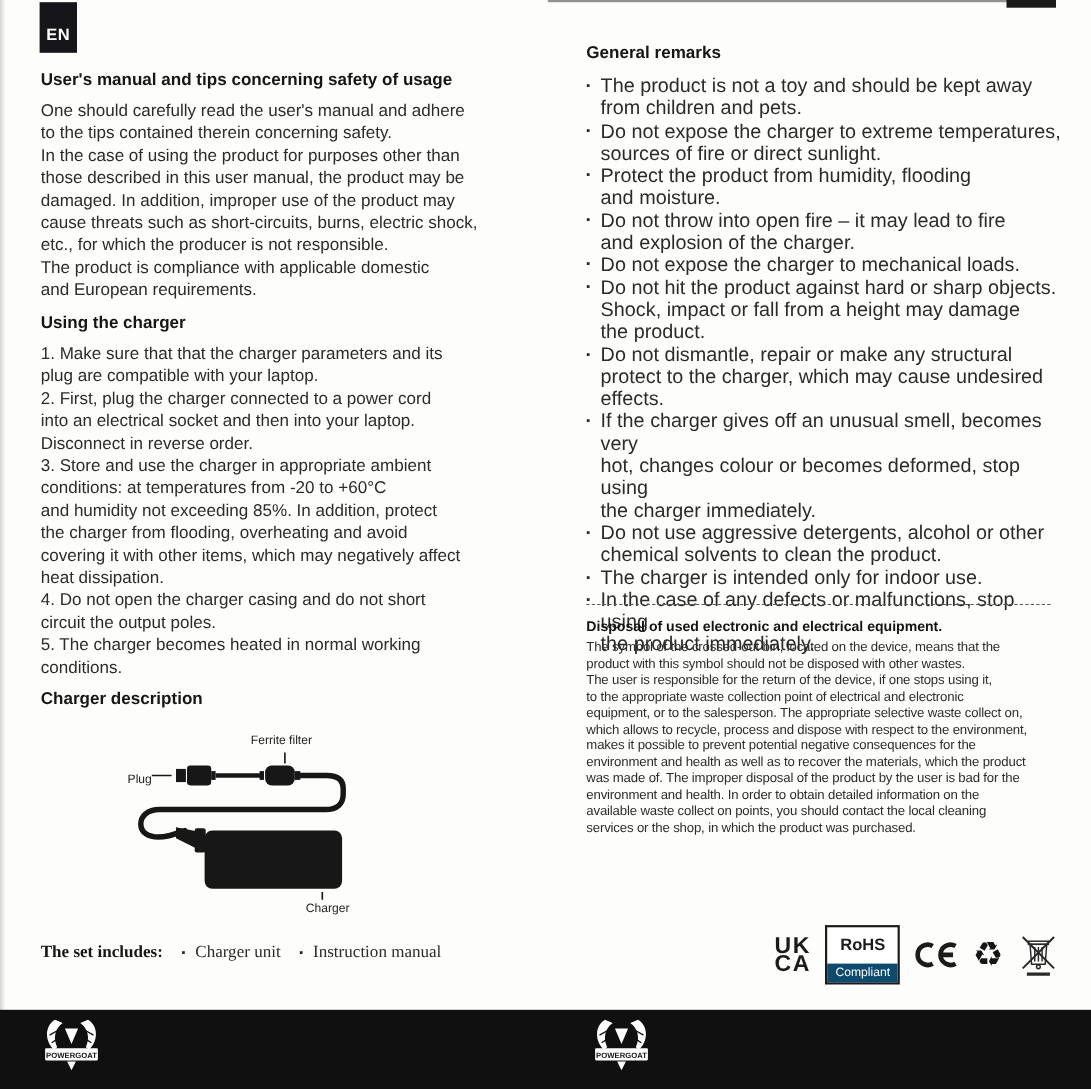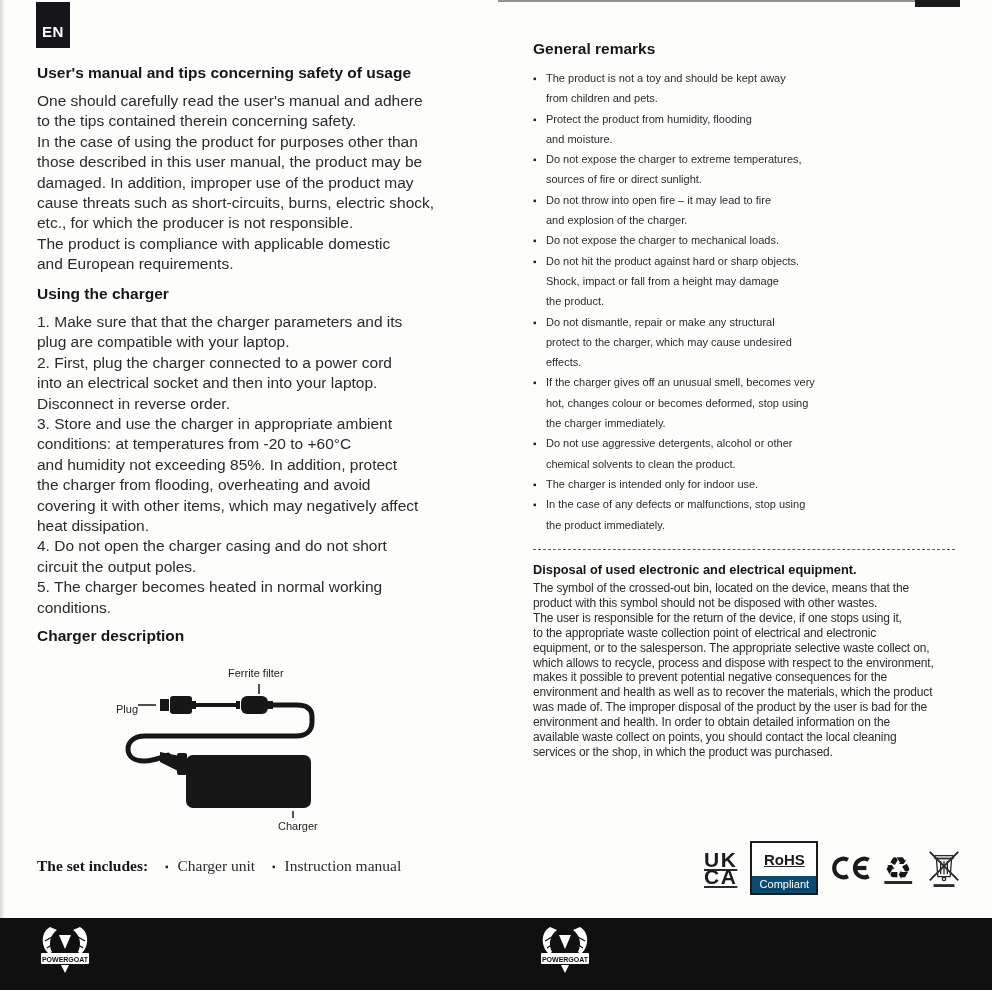--- a/index.html
+++ b/index.html
@@ -39,32 +39,32 @@
 
   
   .set-includes{left:37px;top:857px;font-size:15.5px;color:#2b2b2b;font-family:Liberation Serif, serif;}
   .set-includes b{color:#161616;}
   .inc-item{margin-left:13px;}
   .inc-item::before{content:"▪";font-size:10px;vertical-align:1px;margin-right:9px;color:#222;}
 
   
   .general-sec{left:533px;top:40px;width:432px;}
   .remarks{list-style:none;margin:10px 0 0 0;padding:0;}
-  .remarks li{position:relative;padding-left:13px;font-size:11px;line-height:20.3px;
+  .remarks li{position:relative;padding-left:13px;font-size:18px;line-height:20.3px;
     color:#2b2b2b;white-space:pre-line;}
   .remarks li::before{content:"▪";position:absolute;left:0;top:1px;font-size:10px;color:#222;}
 
   .divider{left:533px;top:549px;width:422px;border-top:1.5px dashed #595959;height:0;}
 
   .disposal-heading{left:533px;top:562px;font-size:12.8px;font-weight:700;color:#141414;}
   .disposal-body{left:533px;top:581px;width:452px;font-size:12px;line-height:14.9px;
     letter-spacing:-0.15px;color:#2c2c2c;white-space:pre-line;}
 
   
-  .marks-row{left:704px;top:843px;height:50px;display:flex;align-items:center;gap:13px;text-decoration:underline;}
+  .marks-row{left:704px;top:843px;height:50px;display:flex;align-items:center;gap:13px;}
   .ukca{font-weight:800;font-size:21px;line-height:17.5px;letter-spacing:1.5px;color:#1b1b1b;}
   .rohs{width:64px;border:2.5px solid #1b1b1b;text-align:center;background:#fff;}
   .rohs-top{font-weight:800;font-size:15px;color:#1b1b1b;padding:8px 0;}
   .rohs-bottom{background:#0c4a6e;color:#fff;font-size:11px;padding:2px 0 3px 0;}
   .recycle{font-size:31px;color:#161616;line-height:1;font-family:"DejaVu Sans",sans-serif;}
 
   
   .footer-band{left:0;top:918px;width:992px;height:72px;background:#101010;}
   .goat-logo{position:absolute;top:6px;}
   .goat-1{left:36px;} .goat-2{left:536px;}
@@ -146,24 +146,24 @@
   <b>The set includes:</b>
   <span class="inc-item">Charger unit</span>
   <span class="inc-item">Instruction manual</span>
 </div>
 
 <div class="abs general-sec">
   <h2 class="sec-heading">General remarks</h2>
   <ul class="remarks">
     <li>The product is not a toy and should be kept away
 from children and pets.</li>
+    <li>Do not expose the charger to extreme temperatures,
+sources of fire or direct sunlight.</li>
     <li>Protect the product from humidity, flooding
 and moisture.</li>
-    <li>Do not expose the charger to extreme temperatures,
-sources of fire or direct sunlight.</li>
     <li>Do not throw into open fire – it may lead to fire
 and explosion of the charger.</li>
     <li>Do not expose the charger to mechanical loads.</li>
     <li>Do not hit the product against hard or sharp objects.
 Shock, impact or fall from a height may damage
 the product.</li>
     <li>Do not dismantle, repair or make any structural
 protect to the charger, which may cause undesired
 effects.</li>
     <li>If the charger gives off an unusual smell, becomes very

